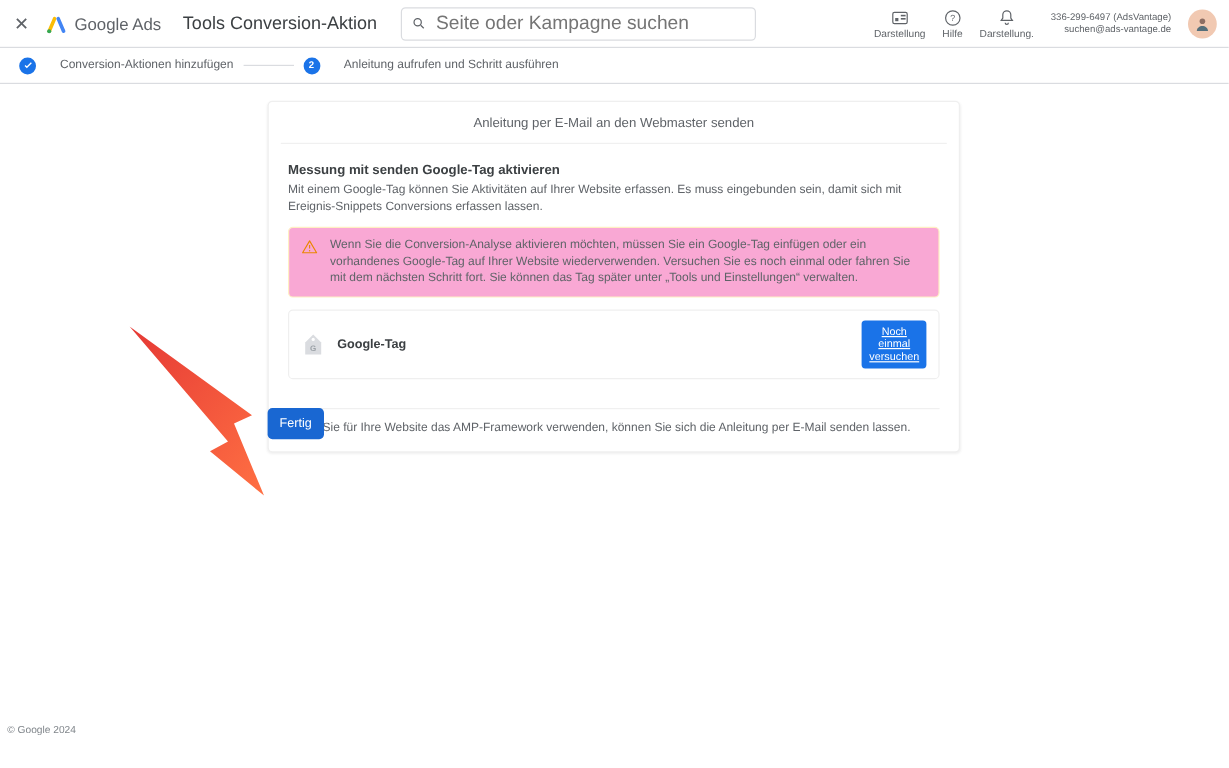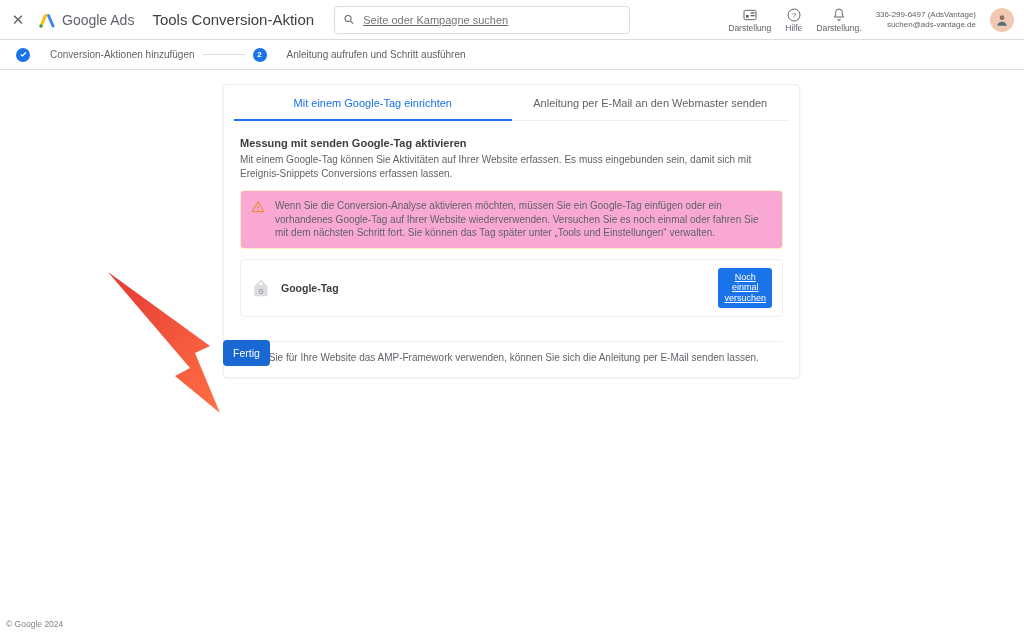--- a/index.html
+++ b/index.html
@@ -4,21 +4,21 @@
 <style>
   html,body{margin:0;padding:0;width:1024px;height:640px;font-family:Arial,Roboto,Helvetica,sans-serif;background:#fff;color:#3c4043;overflow:hidden;}
   *{box-sizing:border-box;}
   .topbar{height:40px;border-bottom:1px solid #dadce0;display:flex;align-items:center;padding:0 10px;gap:12px;}
   .close-x{font-size:15px;color:#5f6368;cursor:pointer;width:16px;text-align:center;}
   .logo{display:flex;align-items:center;gap:6px;}
   .logo svg{width:18px;height:18px;}
   .logo-text{font-size:14px;color:#5f6368;}
   .page-title{font-size:15px;color:#3c4043;margin-left:6px;}
   .search{margin-left:8px;flex:0 0 auto;display:flex;align-items:center;border:1px solid #dadce0;border-radius:4px;height:28px;width:296px;padding:0 8px;color:#5f6368;gap:6px;}
-  .search input{border:none;outline:none;font-size:11px;color:#5f6368;width:100%;background:transparent;text-decoration:underline;}
+  .search input{border:none;outline:none;font-size:16px;color:#5f6368;width:100%;background:transparent;}
   .top-right{margin-left:auto;display:flex;align-items:center;gap:14px;}
   .top-icon{display:flex;flex-direction:column;align-items:center;gap:1px;color:#5f6368;}
   .top-icon svg{width:16px;height:16px;}
   .icon-label{font-size:8.5px;line-height:1;color:#5f6368;}
   .account{font-size:8px;text-align:right;color:#5f6368;line-height:1.15;}
   .avatar{width:24px;height:24px;border-radius:50%;background:#f1c9b2;display:flex;align-items:center;justify-content:center;}
   .avatar svg{width:14px;height:14px;}
   .steps{height:30px;border-bottom:1px solid #dadce0;display:flex;align-items:center;padding:0 16px;gap:8px;}
   .step{display:flex;align-items:center;gap:20px;}
   .step-circle{width:14px;height:14px;border-radius:50%;background:#1a73e8;color:#fff;font-size:8px;display:flex;align-items:center;justify-content:center;font-weight:bold;}
@@ -35,21 +35,21 @@
   .alert{background:#f9a8d4;border:1px solid #feefc3;border-radius:4px;padding:8px 10px;display:flex;gap:10px;margin-bottom:10px;}
   .alert svg{flex:0 0 auto;margin-top:1px;}
   .alert-text{font-size:10px;color:#5f6368;line-height:1.35;}
   .tagrow{border:1px solid #efefef;border-radius:4px;padding:8px 10px;display:flex;align-items:center;gap:10px;margin-bottom:24px;}
   .tagicon{width:20px;height:24px;display:flex;align-items:center;justify-content:center;}
   .tagname{font-size:10.5px;font-weight:bold;color:#3c4043;}
   .retry-btn{margin-left:auto;background:#1a73e8;color:#fff;border:none;border-radius:3px;font-size:9px;line-height:1.2;text-align:center;padding:4px 6px;cursor:pointer;}
   .footer-note{border-top:1px solid #f0f0f0;margin:0 16px 14px;padding-top:10px;font-size:10px;color:#5f6368;}
   .done-btn{position:absolute;left:223px;top:270px;background:#1967d2;color:#fff;border:none;border-radius:4px;font-size:10.5px;padding:7px 10px;cursor:pointer;}
   .arrow{position:absolute;left:100px;top:188px;pointer-events:none;}
-  .copyright{position:absolute;left:6px;bottom:0;font-size:8.5px;color:#80868b;line-height:1;padding-bottom:1px;}
+  .copyright{position:absolute;left:6px;bottom:16px;font-size:8.5px;color:#80868b;line-height:1;padding-bottom:1px;}
 </style>
 </head>
 <body>
 
 <div class="topbar">
   <div class="close-x">✕</div>
   <div class="logo">
     <svg viewBox="0 0 24 24">
       <path d="M4 20 L10 6" stroke="#fbbc04" stroke-width="4" stroke-linecap="round"></path>
       <path d="M14 6 L20 20" stroke="#4285f4" stroke-width="4" stroke-linecap="round"></path>
@@ -113,21 +113,20 @@
   <div class="step-line"></div>
   <div class="step">
     <div class="step-circle">2</div>
     <span class="step-label">Anleitung aufrufen und Schritt ausführen</span>
   </div>
 </div>
 
 <div class="content">
   <div class="card">
     <div class="tabs">
-      <div class="tab active">Mit einem Google-Tag einrichten</div>
       <div class="tab">Anleitung per E-Mail an den Webmaster senden</div>
     </div>
     <div class="body">
       <div class="h1">Messung mit senden Google-Tag aktivieren</div>
       <p class="p">Mit einem Google-Tag können Sie Aktivitäten auf Ihrer Website erfassen. Es muss eingebunden sein, damit sich mit Ereignis-Snippets Conversions erfassen lassen.</p>
       <div class="alert">
         <svg viewBox="0 0 24 24" width="14" height="14">
             <path d="M12 3 L22 20 H2 Z" fill="none" stroke="#ea8600" stroke-width="1.6" stroke-linejoin="round"></path>
             <line x1="12" y1="9" x2="12" y2="14" stroke="#ea8600" stroke-width="1.6"></line>
             <circle cx="12" cy="17" r="1" fill="#ea8600"></circle>

